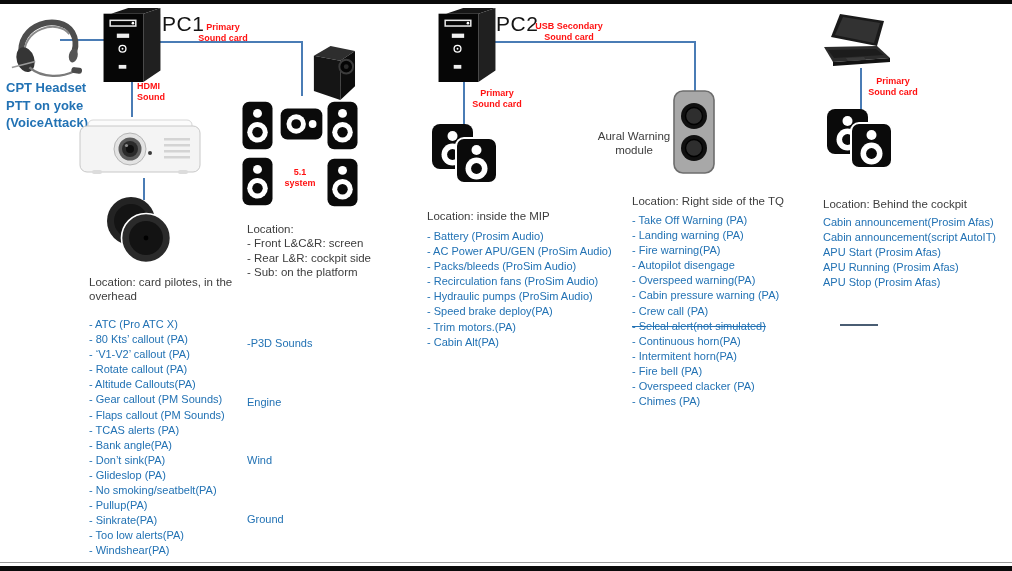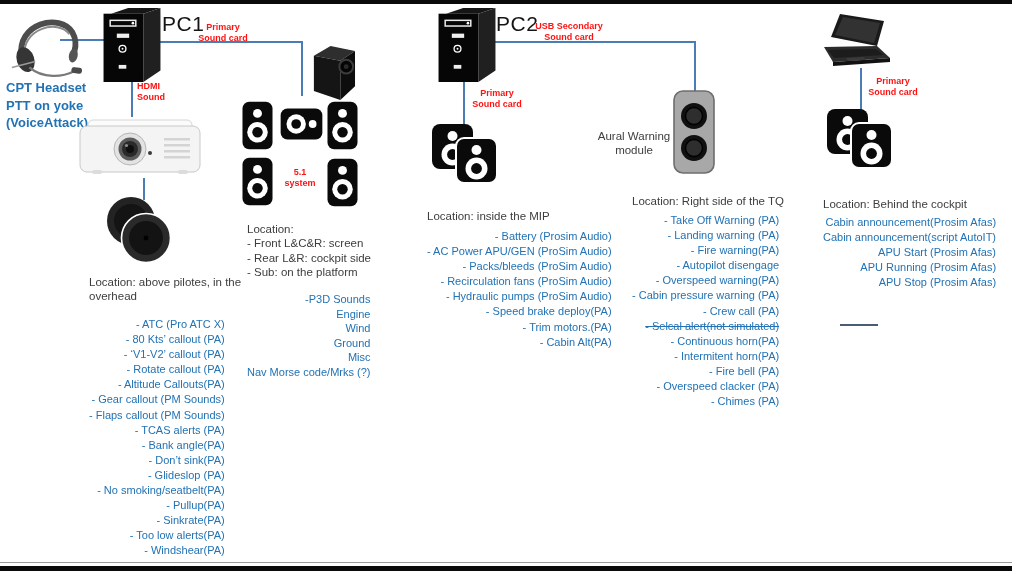--- a/index.html
+++ b/index.html
@@ -11,22 +11,22 @@
   .topbar{left:0;top:0;width:1012px;height:4px;background:#0a0a0a;}
   .bottom-line{left:0;top:562px;width:1012px;height:1px;background:#9a9a9a;}
   .bottom-bar{left:0;top:566px;width:1012px;height:5px;background:#0a0a0a;}
   .line{background:var(--line,#4a7cb5);}
   .pc-title{font-size:21px;color:#141414;letter-spacing:0.5px;}
   .red-label{font-size:9px;line-height:10.5px;font-weight:700;color:var(--red,#ff0000);white-space:pre-line;}
   .center{text-align:center;}
   .blue-caption{font-size:13px;line-height:17.5px;font-weight:700;color:var(--blue,#2272b4);white-space:pre-line;}
   .loc{font-size:11.5px;line-height:14.3px;color:var(--dark,#3d3d3d);white-space:pre-line;margin-top:9px;}
   .blue-list{font-size:11px;color:var(--blue,#2272b4);}
-  .blue-list .li{line-height:15.1px;white-space:nowrap;text-align:right;}
-  .p3d .li{line-height:14.6px;}
+  .blue-list .li{line-height:15.1px;white-space:nowrap;}
+  .p3d .li{line-height:14.6px;margin-top:44px;}
   .struck{text-decoration:line-through;}
   .dash{background:#4a5d73;}
   svg{display:block;}
 </style>
 </head>
 <body>
 
 <svg width="0" height="0" style="position:absolute" aria-hidden="true">
   <defs>
     <symbol id="sym-tower" viewBox="0 0 60 78">
@@ -148,21 +148,21 @@
 PTT on yoke
 (VoiceAttack)</div>
 
   <svg class="abs" style="left:78px;top:114px;width:124px;height:64px">
       <use href="#sym-projector"></use>
     </svg>
   <svg class="abs" style="left:104px;top:196px;width:68px;height:68px">
       <use href="#sym-round"></use>
     </svg>
 
-  <div class="abs loc" style="left:89px;top:266px">Location: above pilotes, in the
+  <div class="abs loc" style="left:89px;top:266px">Location: card pilotes, in the
 overhead</div>
   <div class="abs blue-list" style="left:89px;top:317px">
       <div class="li">- ATC (Pro ATC X)</div>
       <div class="li">- 80 Kts’ callout (PA)</div>
       <div class="li">- ‘V1-V2’ callout (PA)</div>
       <div class="li">- Rotate callout (PA)</div>
       <div class="li">- Altitude Callouts(PA)</div>
       <div class="li">- Gear callout (PM Sounds)</div>
       <div class="li">- Flaps callout (PM Sounds)</div>
       <div class="li">- TCAS alerts (PA)</div>

